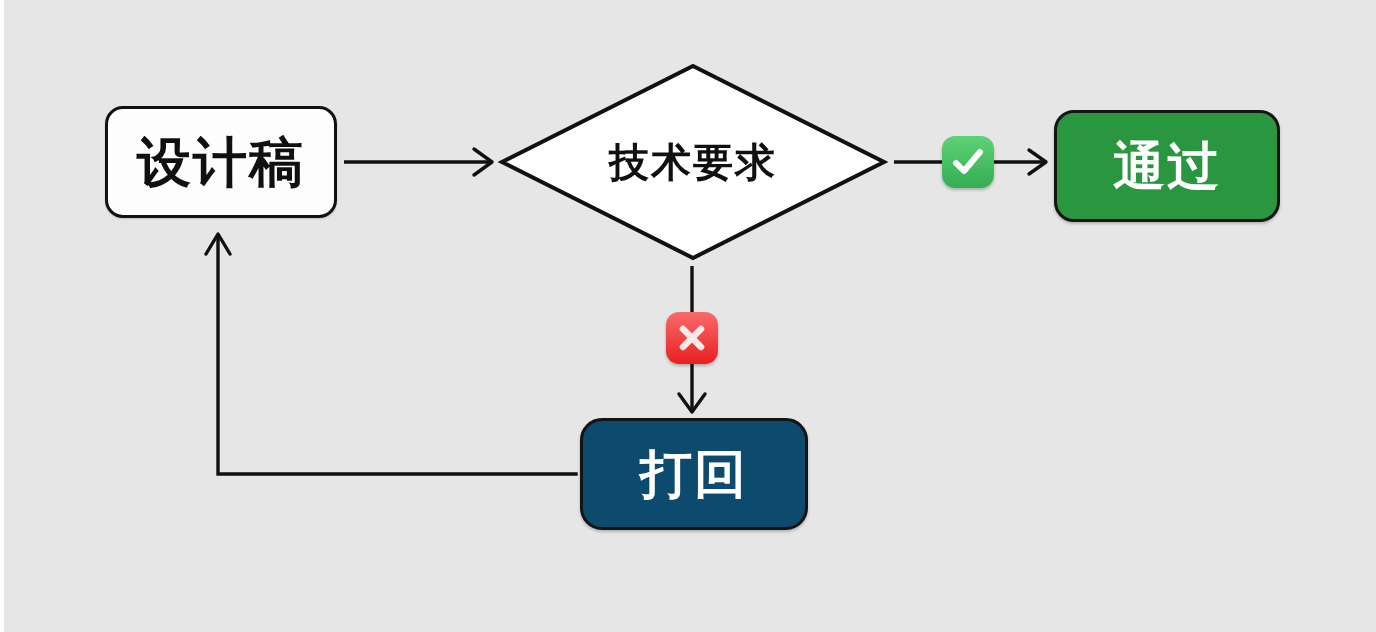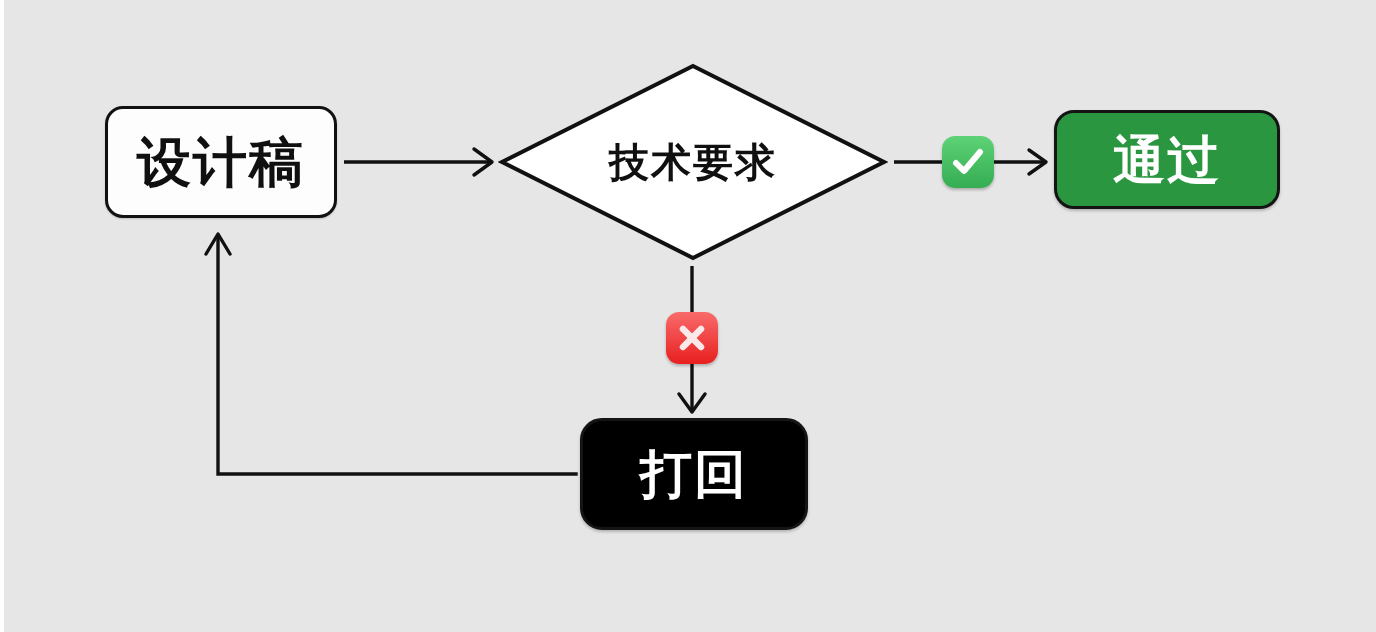--- a/index.html
+++ b/index.html
@@ -84,38 +84,38 @@
     z-index: 2;
     font-size: 40px;
     color: #101010;
   }
 
   
   #node-pass {
     left: 1054px;
     top: 110px;
     width: 226px;
-    height: 99px;
+    height: 112px;
     background: #2a9740;
     border: 3.5px solid #141414;
     border-radius: 20px;
     box-shadow: 0 2px 3px rgba(0,0,0,0.22);
   }
   #node-pass .node-label {
     font-size: 52px;
     color: #ffffff;
   }
 
   
   #node-reject {
     left: 580px;
     top: 418px;
     width: 228px;
     height: 112px;
-    background: #000000;
+    background: #0c4a6e;
     border: 3.5px solid #141414;
     border-radius: 22px;
     box-shadow: 0 2px 3px rgba(0,0,0,0.22);
   }
   #node-reject .node-label {
     font-size: 52px;
     color: #ffffff;
   }
 
   

